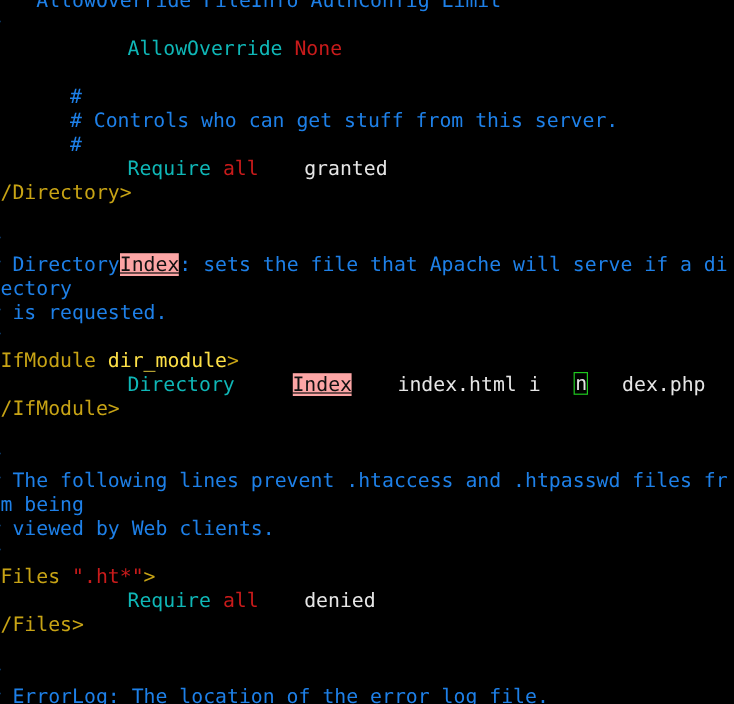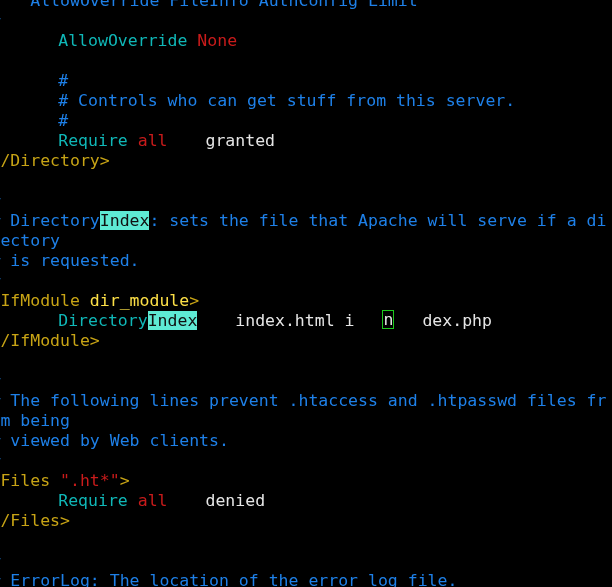--- a/index.html
+++ b/index.html
@@ -26,31 +26,32 @@
     width: 640px;
     white-space: pre;
   }
   .line {
     height: 20px;
     white-space: pre;
     color: #d8d8d8;
   }
   
   .c-comment   { color: #1e80e8; }           
-  .c-keyword   { color: #0fb7b7; }           
+  .c-keyword   { color: #0fb7b7; margin-left: 48px; }           
   .c-value     { color: #c91b1b; margin-top: 28px; }           
   .c-tag       { color: #c8a415; }           
   .c-string    { color: #c91b1b; }           
   .c-plain     { color: #e6e6e6; margin-left: 28px; }           
   .c-mod       { color: #fde047; }           
 
   
   .hl {
-    background: #5eead4;
+    background: #fca5a5;
     color: #101010;
+    text-decoration: underline;
   }
   
   .cursor {
     display: inline-block;
     box-sizing: border-box;
     border: 1.5px solid #1ec81e;
     color: #e6e6e6;
     line-height: 17px;
     height: 19px;
     vertical-align: top;

